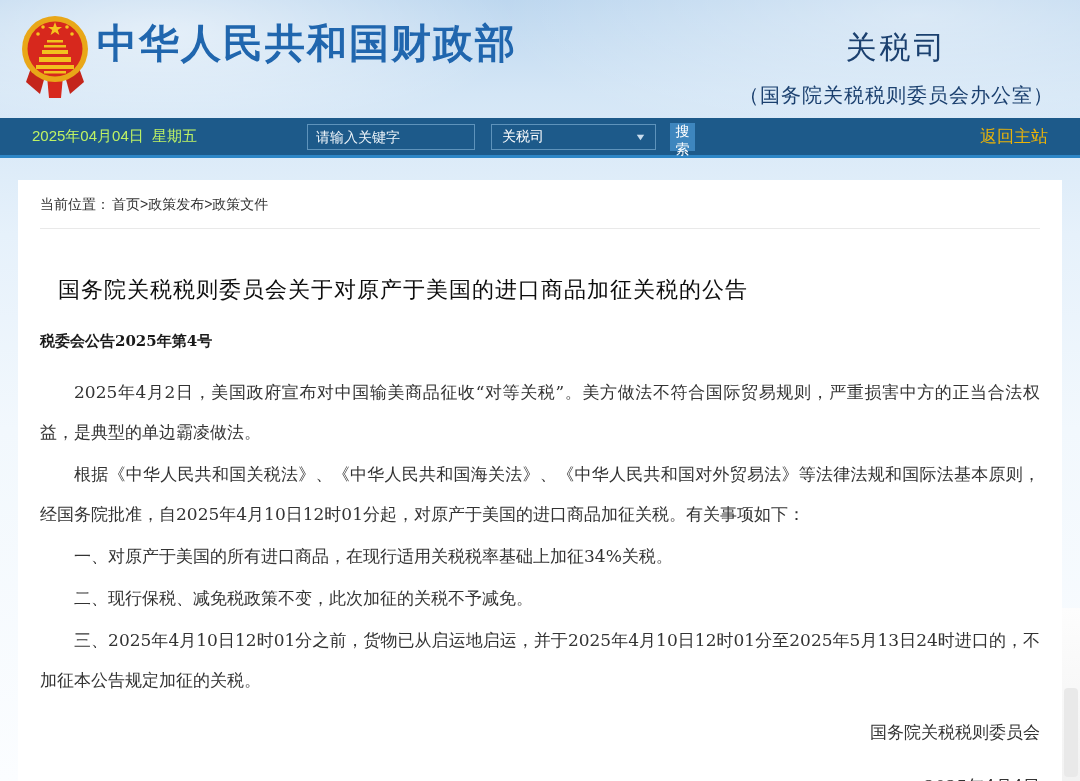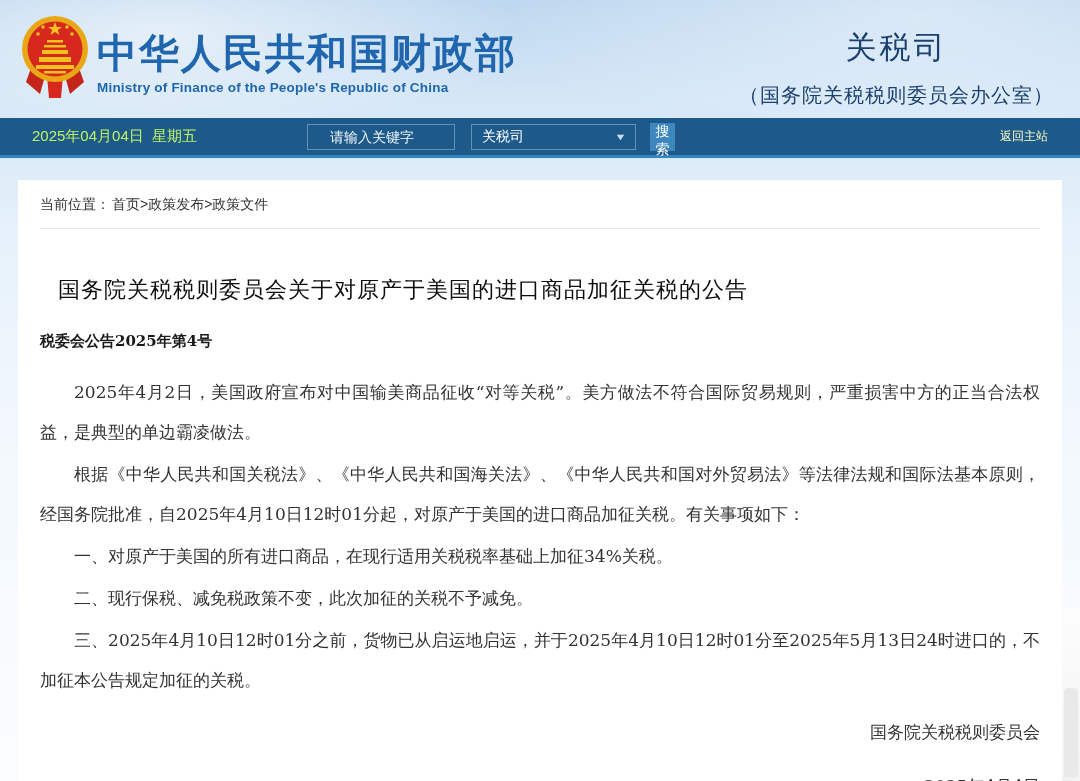--- a/index.html
+++ b/index.html
@@ -12,51 +12,51 @@
     position:relative; width:1080px; height:781px; overflow:hidden;
     background:
       radial-gradient(ellipse 600px 180px at 15% 4%, rgba(255,255,255,.55), rgba(255,255,255,0) 60%),
       radial-gradient(ellipse 700px 220px at 85% 2%, rgba(255,255,255,.4), rgba(255,255,255,0) 60%),
       linear-gradient(180deg,#bdd7ef 0%,#d4e6f6 12%,#e6f1fb 30%,#f2f8fd 55%,#fbfdff 100%);
   }
 
   
   .site-header { position:absolute; top:0; left:0; right:0; height:118px; }
   .emblem { position:absolute; left:18px; top:12px; width:74px; height:90px; }
-  .ministry { position:absolute; left:97px; top:21px;margin-top:10px; }
+  .ministry { position:absolute; left:97px; top:21px; }
   .ministry-cn { font-size:40px; font-weight:bold; color:#2066ae; letter-spacing:2px; line-height:44px; }
   .ministry-en { font-size:13.5px; font-weight:bold; color:#2066ae; margin-top:5px; letter-spacing:.2px; }
   .site-title-block { position:absolute; right:26px; top:27px; text-align:center; color:#1b406f; }
   .site-title { font-size:31px; letter-spacing:3px; }
   .site-subtitle { font-size:20px; margin-top:13px; letter-spacing:1px; }
 
   
   .navbar {
     position:absolute; top:118px; left:0; right:0; height:40px;
     background:#1d5a8a; border-bottom:3px solid #2e86c6;
     display:flex; align-items:center; padding:0 32px;
   }
   .nav-date { color:#bef264; font-size:15px; white-space:pre; }
   .search-input {
-    margin-left:110px; width:148px; height:26px; background:transparent;
-    border:1px solid #5e93bb; color:#fff; font-size:14px; padding:0 22px;
+    margin-left:110px; width:168px; height:26px; background:transparent;
+    border:1px solid #5e93bb; color:#fff; font-size:14px; padding:0 8px;
     font-family:"Liberation Sans", sans-serif; outline:none;
   }
   .search-input::placeholder { color:#eef5fa; opacity:1; }
   .scope-select {
     margin-left:16px; width:165px; height:26px; border:1px solid #5e93bb;
     color:#fff; font-size:14px; display:flex; align-items:center;
     justify-content:space-between; padding:0 10px; cursor:pointer;
   }
   .caret { font-size:9px; color:#cadded; transform:scaleX(1.4); }
   .search-btn {
     margin-left:14px; width:25px; height:28px; background:#3e86be; color:#fff;
     font-size:14px; border:none; cursor:pointer; font-family:"Liberation Sans", sans-serif;
   }
-  .back-link { margin-left:auto; color:#fef9c3; font-size:12px; text-decoration:none; cursor:pointer; }
+  .back-link { margin-left:auto; color:#eab308; font-size:17px; text-decoration:none; cursor:pointer; }
 
   
   .panel {
     position:absolute; left:18px; right:18px; top:180px; bottom:0;
     background:#ffffff; padding:0 22px;
   }
   .breadcrumb { padding-top:16px; font-size:14px; color:#333; }
   .bc-path { margin-left:2px; cursor:pointer; }
   .rule { border:none; border-top:1px solid #e9e9e9; margin:14px 0 0; }
   .article-title {
@@ -108,21 +108,20 @@
 
       <rect x="29" y="28" width="16" height="2.5" fill="#f2c11e"></rect>
       <rect x="26" y="33" width="22" height="2.5" fill="#f2c11e"></rect>
       <rect x="24" y="38" width="26" height="4" fill="#f2c11e"></rect>
       <rect x="21" y="45" width="32" height="5" fill="#f2c11e"></rect>
       <rect x="18" y="53" width="38" height="4" fill="#f2c11e"></rect>
       <rect x="26" y="59" width="22" height="2.5" fill="#f2c11e"></rect>
     </svg>
     <div class="ministry">
       <div class="ministry-cn">中华人民共和国财政部</div>
-      <div class="ministry-en">Ministry of Finance of the People's Republic of China</div>
     </div>
     <div class="site-title-block">
       <div class="site-title">关税司</div>
       <div class="site-subtitle">（国务院关税税则委员会办公室）</div>
     </div>
   </header>
 
   <nav class="navbar">
     <span class="nav-date">2025年04月04日  星期五</span>
     <input class="search-input" type="text" placeholder="请输入关键字" style="">

